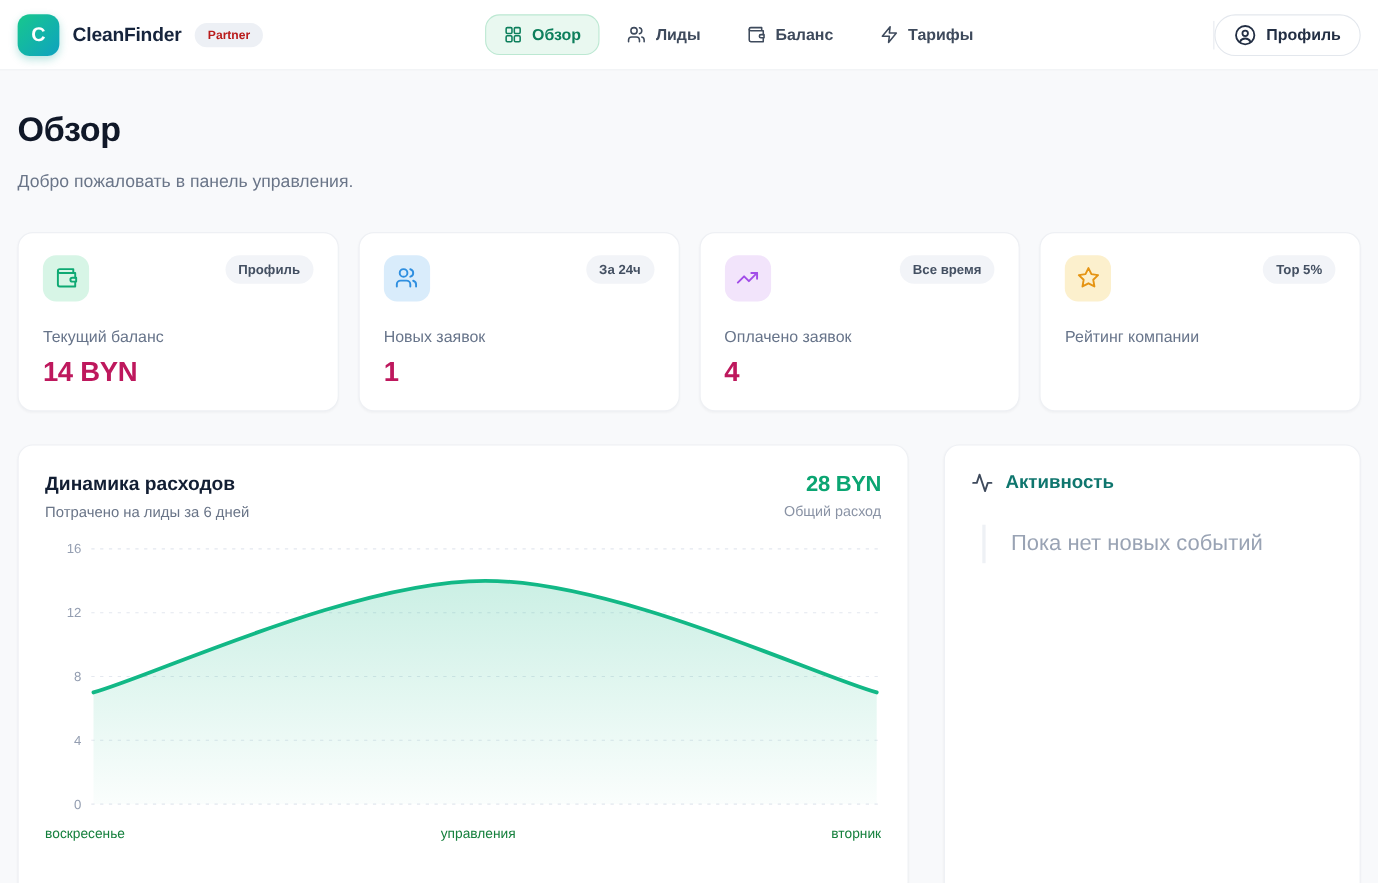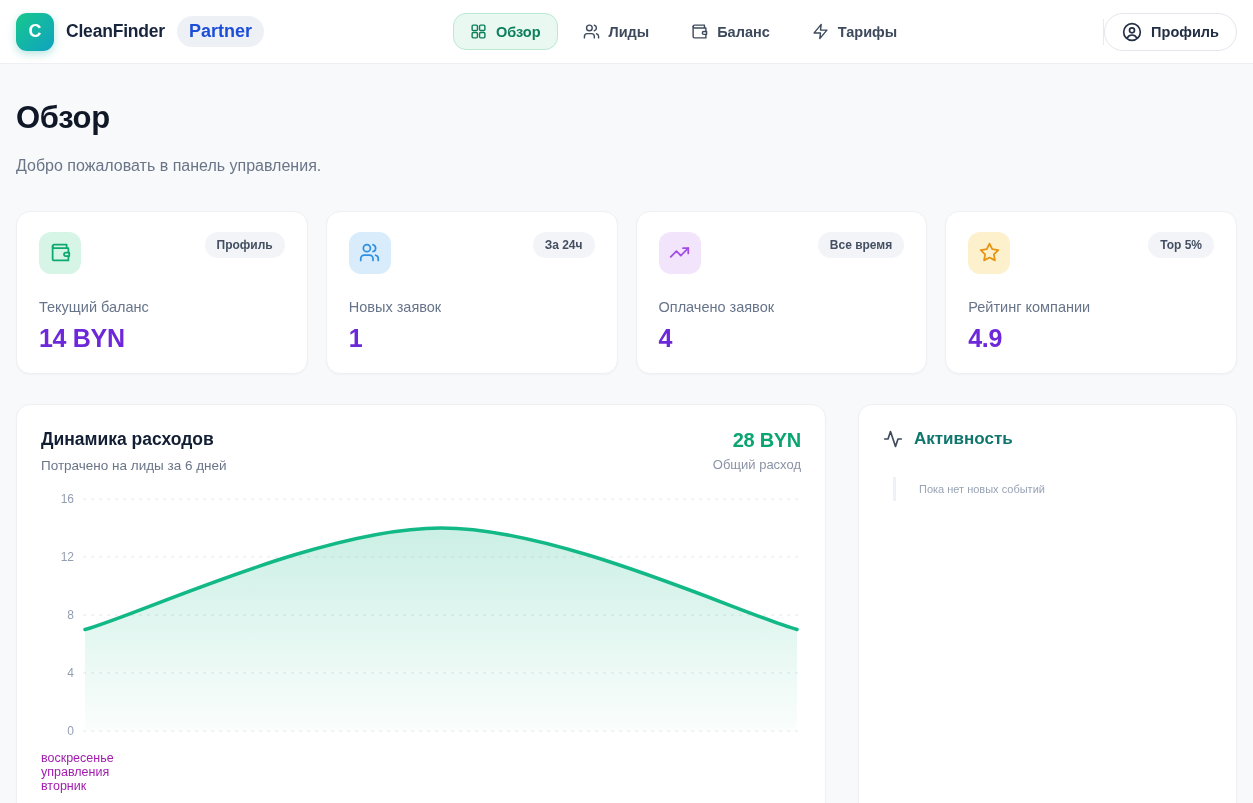--- a/index.html
+++ b/index.html
@@ -17,21 +17,21 @@
   }
   .brand { display:flex; align-items:center; gap:12px; cursor:pointer; }
   .logo {
     width:38px; height:38px; border-radius:11px;
     background:linear-gradient(135deg,#17c88d,#0fa2c0);
     color:#fff; font-weight:800; font-size:18px;
     display:flex; align-items:center; justify-content:center;
     box-shadow:0 3px 8px rgba(15,162,150,.3);
   }
   .brand-name { font-size:17.5px; font-weight:800; color:#16243c; letter-spacing:-0.2px; }
-  .brand-badge { background:#edf0f5; color:#1d4ed8; font-size:18px; font-weight:600; padding:5px 12px; border-radius:999px; }
+  .brand-badge { background:#edf0f5; color:#b91c1c; font-size:11px; font-weight:600; padding:5px 12px; border-radius:999px; }
   .nav { display:flex; align-items:center; gap:8px; margin-left:auto; margin-right:auto; }
   .nav-item {
     display:flex; align-items:center; gap:9px; padding:9px 16px;
     border-radius:13px; font-size:14.5px; font-weight:600; color:#3e4a5c;
     border:1px solid transparent; cursor:pointer; white-space:nowrap;
   }
   .nav-item svg { width:17px; height:17px; flex:none; }
   .nav-item.active { background:#e9f8f0; border-color:#bce8d2; color:#0d7f5c; }
   .topbar-right { display:flex; align-items:center; }
   .vdivider { width:1px; height:26px; background:#e7eaef; }
@@ -50,39 +50,39 @@
   .card {
     background:#fff; border:1px solid #eef0f4; border-radius:14px;
     box-shadow:0 1px 2px rgba(18,28,45,.03);
   }
   .stat-card { padding:20px 22px; }
   .stat-head { display:flex; justify-content:space-between; align-items:flex-start; }
   .stat-icon { width:42px; height:42px; border-radius:12px; display:flex; align-items:center; justify-content:center; }
   .stat-icon svg { width:21px; height:21px; }
   .badge { background:#f2f4f8; color:#445062; font-size:12px; font-weight:600; padding:6px 12px; border-radius:999px; white-space:nowrap; }
   .stat-label { margin-top:25px; font-size:14.5px; color:#67748a; }
-  .stat-value { margin-top:9px; font-size:25px; font-weight:800; color:#6d28d9; letter-spacing:-0.3px; }
+  .stat-value { margin-top:9px; font-size:25px; font-weight:800; color:#be185d; letter-spacing:-0.3px; }
   
   .bottom-row { display:grid; grid-template-columns:810px 1fr; gap:32px; margin-top:30px; align-items:start; }
   .chart-card { padding:24px; height:412px; }
   .chart-head { display:flex; justify-content:space-between; align-items:flex-start; }
   .chart-title { font-size:17.5px; font-weight:800; color:#121e33; }
   .chart-subtitle { margin-top:8px; font-size:13.5px; color:#6a7588; }
   .chart-total { text-align:right; }
   .chart-total-value { font-size:20px; font-weight:800; color:#0ba572; letter-spacing:-0.3px; }
   .chart-total-label { margin-top:5px; font-size:13px; color:#8a93a5; }
   .chart-svg { display:block; margin-top:14px; width:762px; height:256px; }
-  .x-labels { display:flex; justify-content:space-between; font-size:12.5px; color:#a21caf; margin-top:8px;flex-direction:column; }
+  .x-labels { display:flex; justify-content:space-between; font-size:12.5px; color:#15803d; margin-top:8px; }
   
   .activity-card { padding:24px; height:520px; }
   .activity-head { display:flex; align-items:center; gap:11px; font-size:17px; font-weight:800; color:#0f766e; }
   .activity-head svg { width:20px; height:20px; color:#3e4a5c; flex:none; }
   .activity-empty {
     margin-top:28px; margin-left:10px; border-left:3px solid #eef1f5;
-    padding:6px 0 6px 23px; color:#99a3b4; font-size:11px;
+    padding:6px 0 6px 23px; color:#99a3b4; font-size:20px;
   }
 </style>
 </head>
 <body>
 
 <header class="topbar">
   <div class="brand">
     <div class="logo">
       <span>C</span>
     </div>
@@ -201,21 +201,20 @@
     <div class="card stat-card">
       <div class="stat-head">
         <div class="stat-icon" style="background: rgb(252, 240, 205); color: rgb(229, 148, 19);">
           <svg viewBox="0 0 24 24" fill="none" stroke="currentColor" stroke-width="2" stroke-linecap="round" stroke-linejoin="round">
             <polygon points="12 2 15.09 8.26 22 9.27 17 14.14 18.18 21.02 12 17.77 5.82 21.02 7 14.14 2 9.27 8.91 8.26 12 2"></polygon>
           </svg>
         </div>
         <span class="badge">Top 5%</span>
       </div>
       <div class="stat-label">Рейтинг компании</div>
-      <div class="stat-value">4.9</div>
     </div>
   </section>
 
   <section class="bottom-row">
     <div class="card chart-card">
       <div class="chart-head">
         <div>
           <div class="chart-title">Динамика расходов</div>
           <div class="chart-subtitle">Потрачено на лиды за 6 дней</div>
         </div>

